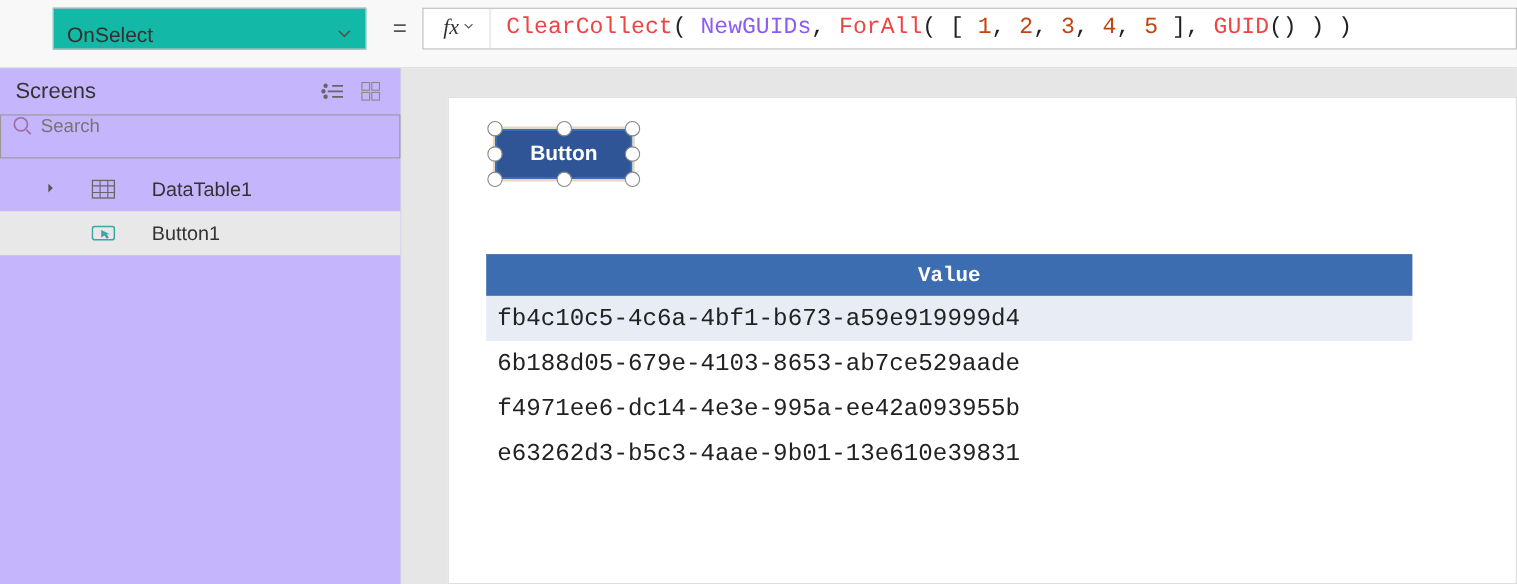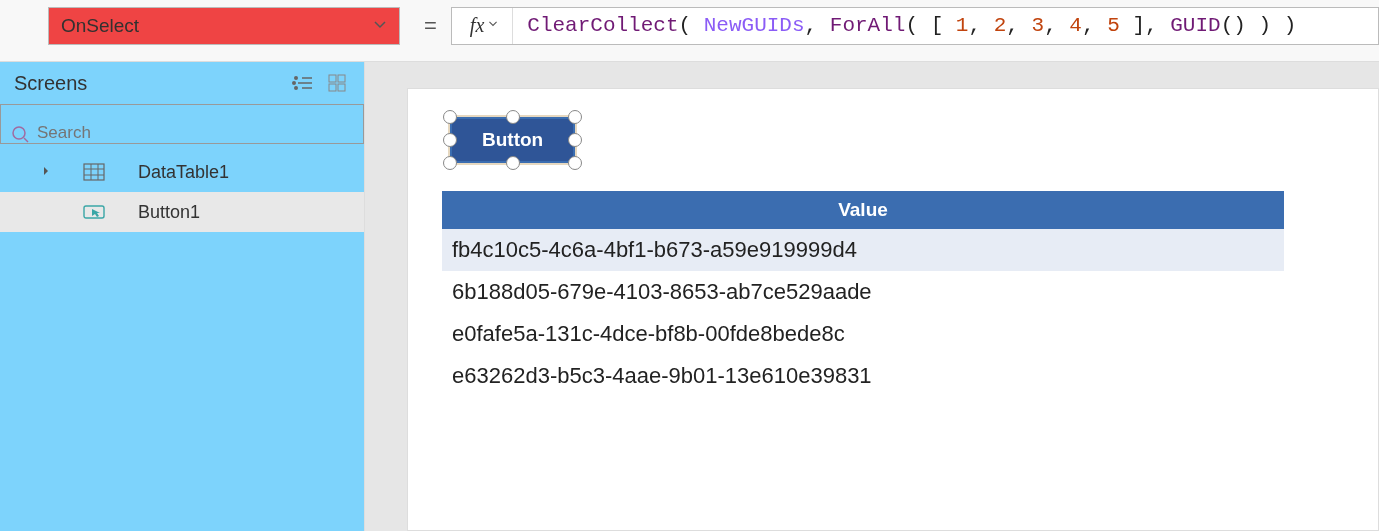--- a/index.html
+++ b/index.html
@@ -1,42 +1,42 @@
 <!DOCTYPE html>
 <html><head>
   <meta charset="utf-8">
   <style>
     * { box-sizing: border-box; margin: 0; padding: 0; }
     body { font-family: "Segoe UI", Arial, sans-serif; font-size: 14px; background: #f3f2f1; color: #323130; width: 1379px; height: 531px; overflow: hidden; }
 
     
     .top-bar { display: flex; align-items: center; padding: 10px 0 20px 0; background: #f8f8f8; border-bottom: 1px solid #ddd; height: 62px; }
-    .prop-dropdown { position: relative; margin-left: 48px; width: 352px; height: 38px; background: #ef4444; border: 1px solid #bbb; display: flex; align-items: center; padding: 0 12px; font-size: 19px; cursor: pointer; }
+    .prop-dropdown { position: relative; margin-left: 48px; width: 285px; height: 38px; background: #14b8a6; border: 1px solid #bbb; display: flex; align-items: flex-end; padding: 0 12px; font-size: 19px; cursor: pointer; }
     .prop-dropdown .chev { margin-left: auto; }
     .eq { font-size: 22px; margin: 0 14px 0 24px; color: #555; }
     .fx-box { display: flex; align-items: center; background: #fff; border: 1px solid #bbb; height: 38px; flex: 1; margin-right: 0;}
     .fx-label { display:flex; align-items:center; gap:4px; padding: 0 14px 0 18px; font-size: 20px; font-style: italic; font-family: 'Times New Roman', serif; color: #333; border-right: 1px solid #ddd; height: 100%; cursor: pointer;}
     .fx-label .chev { font-style: normal; font-family: "Segoe UI"; font-size: 12px;}
     .formula-input { flex: 1; padding: 0 14px; font-family: Consolas, 'Courier New', monospace; font-size: 21px; height: 100%; display: flex; align-items: center; white-space: pre; }
-    .tok-fn { color: #701a75; }
+    .tok-fn { color: #ef4444; }
     .tok-ident { color: #8b5cf6; }
     .tok-num { color: #c1440e; }
     .tok-br { color: #222; }
     .tok-punct { color: #222; }
 
     
     .main { display: flex; height: calc(531px - 62px); }
 
     
-    .left-panel { width: 365px; background: #7dd3fc; border-right: 1px solid #ddd; display: flex; flex-direction: column; }
+    .left-panel { width: 365px; background: #c4b5fd; border-right: 1px solid #ddd; display: flex; flex-direction: column; }
     .screens-header { display:flex; align-items:center; padding: 8px 14px 8px 14px; font-size: 20px; color: #333; }
     .screens-header .spacer { flex:1; }
     .screens-header svg, .icon-btn svg { display:block; }
     .icon-btn { background:none; border:none; padding:4px; margin-left:8px; cursor:pointer; color:#555; }
-    .search-box { display:flex; align-items:flex-end; border: 1px solid #999; height:40px; margin: 0 0 0 0; padding: 0 10px; }
+    .search-box { display:flex; align-items:flex-start; border: 1px solid #999; height:40px; margin: 0 0 0 0; padding: 0 10px; }
     .search-box svg { flex-shrink:0; }
     .search-box input { border:none; outline:none; flex:1; font-size:17px; padding:0 8px; color:#444; background:transparent;}
     .tree { padding: 8px 0; }
     .tree-row { display:flex; align-items:center; height:40px; padding: 0 10px 0 10px; cursor:pointer; font-size:18px; }
     .tree-row.indent1 { padding-left: 38px; gap: 23px; }
     .tree-row.selected { background: #e8e8e8; }
     .tree-row .expander { width: 16px; text-align:center; color:#666; font-size: 12px; margin-right: 6px;}
     .tree-row .node-icon { margin-right: 10px; display:flex; }
     .tree-row .node-label { color: #333; }
 
@@ -46,21 +46,21 @@
 
     
     .sel-wrap { position: relative; display:inline-block; margin-left: 8px; margin-top: 2px;}
     .sel-button { background: #2f5597; color:#fff; font-weight:600; font-size: 19px; padding: 10px 30px; border-radius: 6px; border: 2px solid #3b6db0; outline: 2px solid #e6d8c0; outline-offset: 0; cursor:pointer; }
     .handle { position:absolute; width:14px; height:14px; background:#fff; border:1px solid #888; border-radius:50%; }
     .h-tl { top:-7px; left:-7px; } .h-tm { top:-7px; left:calc(50% - 7px);} .h-tr { top:-7px; right:-7px;}
     .h-ml { top:calc(50% - 7px); left:-7px;} .h-mr { top:calc(50% - 7px); right:-7px;}
     .h-bl { bottom:-7px; left:-7px;} .h-bm { bottom:-7px; left:calc(50% - 7px);} .h-br { bottom:-7px; right:-7px;}
 
     
-    .dt { margin-top: 28px; width: 842px; }
+    .dt { margin-top: 68px; width: 842px; font-family: Liberation Mono, monospace; }
     .dt-head { background:#3b6db0; color:#fff; font-size:19px; padding: 8px 0; text-align:center; font-weight:600;}
     .dt-row { font-size:22px; color:#222; padding: 8px 10px; }
     .dt-row.sel { background: #e7ecf5; }
     .dt-row + .dt-row { }
 
     .chev { display:inline-block; }
   </style>
 </head>
 <body>
 
@@ -160,20 +160,20 @@
         <div class="handle h-bl"></div>
         <div class="handle h-bm"></div>
         <div class="handle h-br"></div>
       </div>
 
       <div class="dt">
         <div class="dt-head">Value</div>
         <div id="dt-body">
             <div class="dt-row sel">fb4c10c5-4c6a-4bf1-b673-a59e919999d4</div>
             <div class="dt-row">6b188d05-679e-4103-8653-ab7ce529aade</div>
-            <div class="dt-row">e0fafe5a-131c-4dce-bf8b-00fde8bede8c</div>
+            <div class="dt-row">f4971ee6-dc14-4e3e-995a-ee42a093955b</div>
             <div class="dt-row">e63262d3-b5c3-4aae-9b01-13e610e39831</div>
           </div>
       </div>
 
     </div>
   </div>
 </div>
 
 </body></html>

